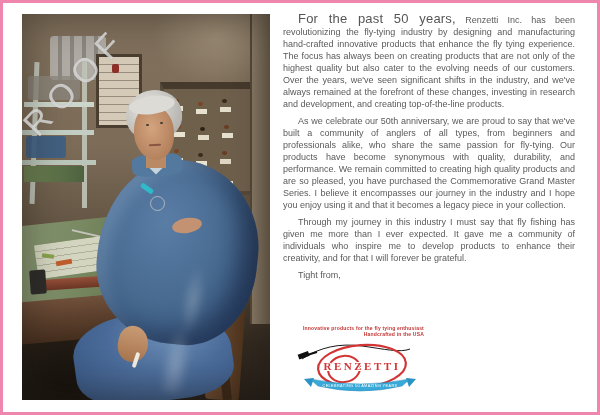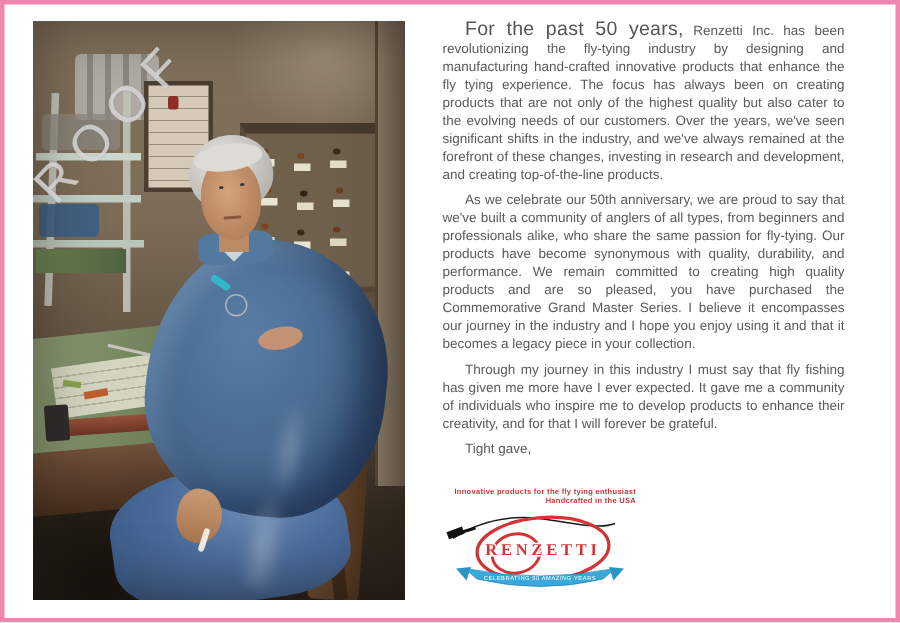--- a/index.html
+++ b/index.html
@@ -90,21 +90,21 @@
       radial-gradient(16px 50px at 60% 28%, rgba(220,225,230,.28), rgba(220,225,230,0) 70%);}
   .ph-vignette{left:0;top:0;width:100%;height:100%;box-shadow:inset 0 0 42px rgba(28,22,15,.5);}
   .ph-watermark{
     left:-14px;top:120px;transform:rotate(-47deg);transform-origin:left center;
     font-size:34px;font-weight:400;letter-spacing:9px;white-space:nowrap;
     color:rgba(224,224,224,.78);text-shadow:0 0 1px rgba(90,90,90,.35);}
   
   .letter{
     position:absolute;left:280px;top:10px;width:292px;
     color:#5a5a5a;font-size:9px;line-height:12px;text-align:justify;}
-  .letter p{margin:0 12px 5px;text-indent:15px;}
+  .letter p{margin:0 0 5px;text-indent:15px;}
   .lead{font-size:13px;letter-spacing:.2px;color:#555;}
   .closing{margin-top:3px;}
   
   .brandblock{position:absolute;left:287px;top:322px;width:134px;text-align:right;}
   .tagline{color:#c43535;font-size:5px;line-height:6px;font-weight:bold;letter-spacing:.2px;}
   .logo-svg{width:128px;height:62px;margin-top:2px;}
 </style>
 </head>
 <body>
 
@@ -155,22 +155,22 @@
     <div class="ph-smoke"></div>
     <div class="ph-vignette"></div>
     <div class="ph-watermark">
       <span>PROOF</span>
     </div>
   </div>
 
   <div class="letter">
     <p><span class="lead">For the past 50 years,</span> <span>Renzetti Inc. has been revolutionizing the fly-tying industry by designing and manufacturing hand-crafted innovative products that enhance the fly tying experience. The focus has always been on creating products that are not only of the highest quality but also cater to the evolving needs of our customers. Over the years, we've seen significant shifts in the industry, and we've always remained at the forefront of these changes, investing in research and development, and creating top-of-the-line products.</span></p>
     <p>As we celebrate our 50th anniversary, we are proud to say that we've built a community of anglers of all types, from beginners and professionals alike, who share the same passion for fly-tying. Our products have become synonymous with quality, durability, and performance. We remain committed to creating high quality products and are so pleased, you have purchased the Commemorative Grand Master Series. I believe it encompasses our journey in the industry and I hope you enjoy using it and that it becomes a legacy piece in your collection.</p>
-    <p>Through my journey in this industry I must say that fly fishing has given me more have I ever expected. It gave me a community of individuals who inspire me to develop products to enhance their creativity, and for that I will forever be grateful.</p>
-    <p class="closing">Tight gave,</p>
+    <p>Through my journey in this industry I must say that fly fishing has given me more than I ever expected. It gave me a community of individuals who inspire me to develop products to enhance their creativity, and for that I will forever be grateful.</p>
+    <p class="closing">Tight from,</p>
   </div>
 
   <div class="brandblock">
     <div class="tagline">Innovative products for the fly tying enthusiast</div>
     <div class="tagline">Handcrafted in the USA</div>
     <svg class="logo-svg" viewBox="0 0 128 62">
       <path d="M6,20 C24,8 44,4 66,7 S104,14 114,10" fill="none" stroke="#1a1a1a" stroke-width="1"></path>
       <rect x="2" y="14" width="11" height="5" fill="#111" transform="rotate(-20 7 16)"></rect>
       <line x1="11" y1="16" x2="21" y2="13" stroke="#111" stroke-width="2"></line>
       <ellipse cx="66" cy="27" rx="44" ry="21" fill="none" stroke="#d23535" stroke-width="2.2" transform="rotate(-4 66 27)"></ellipse>

